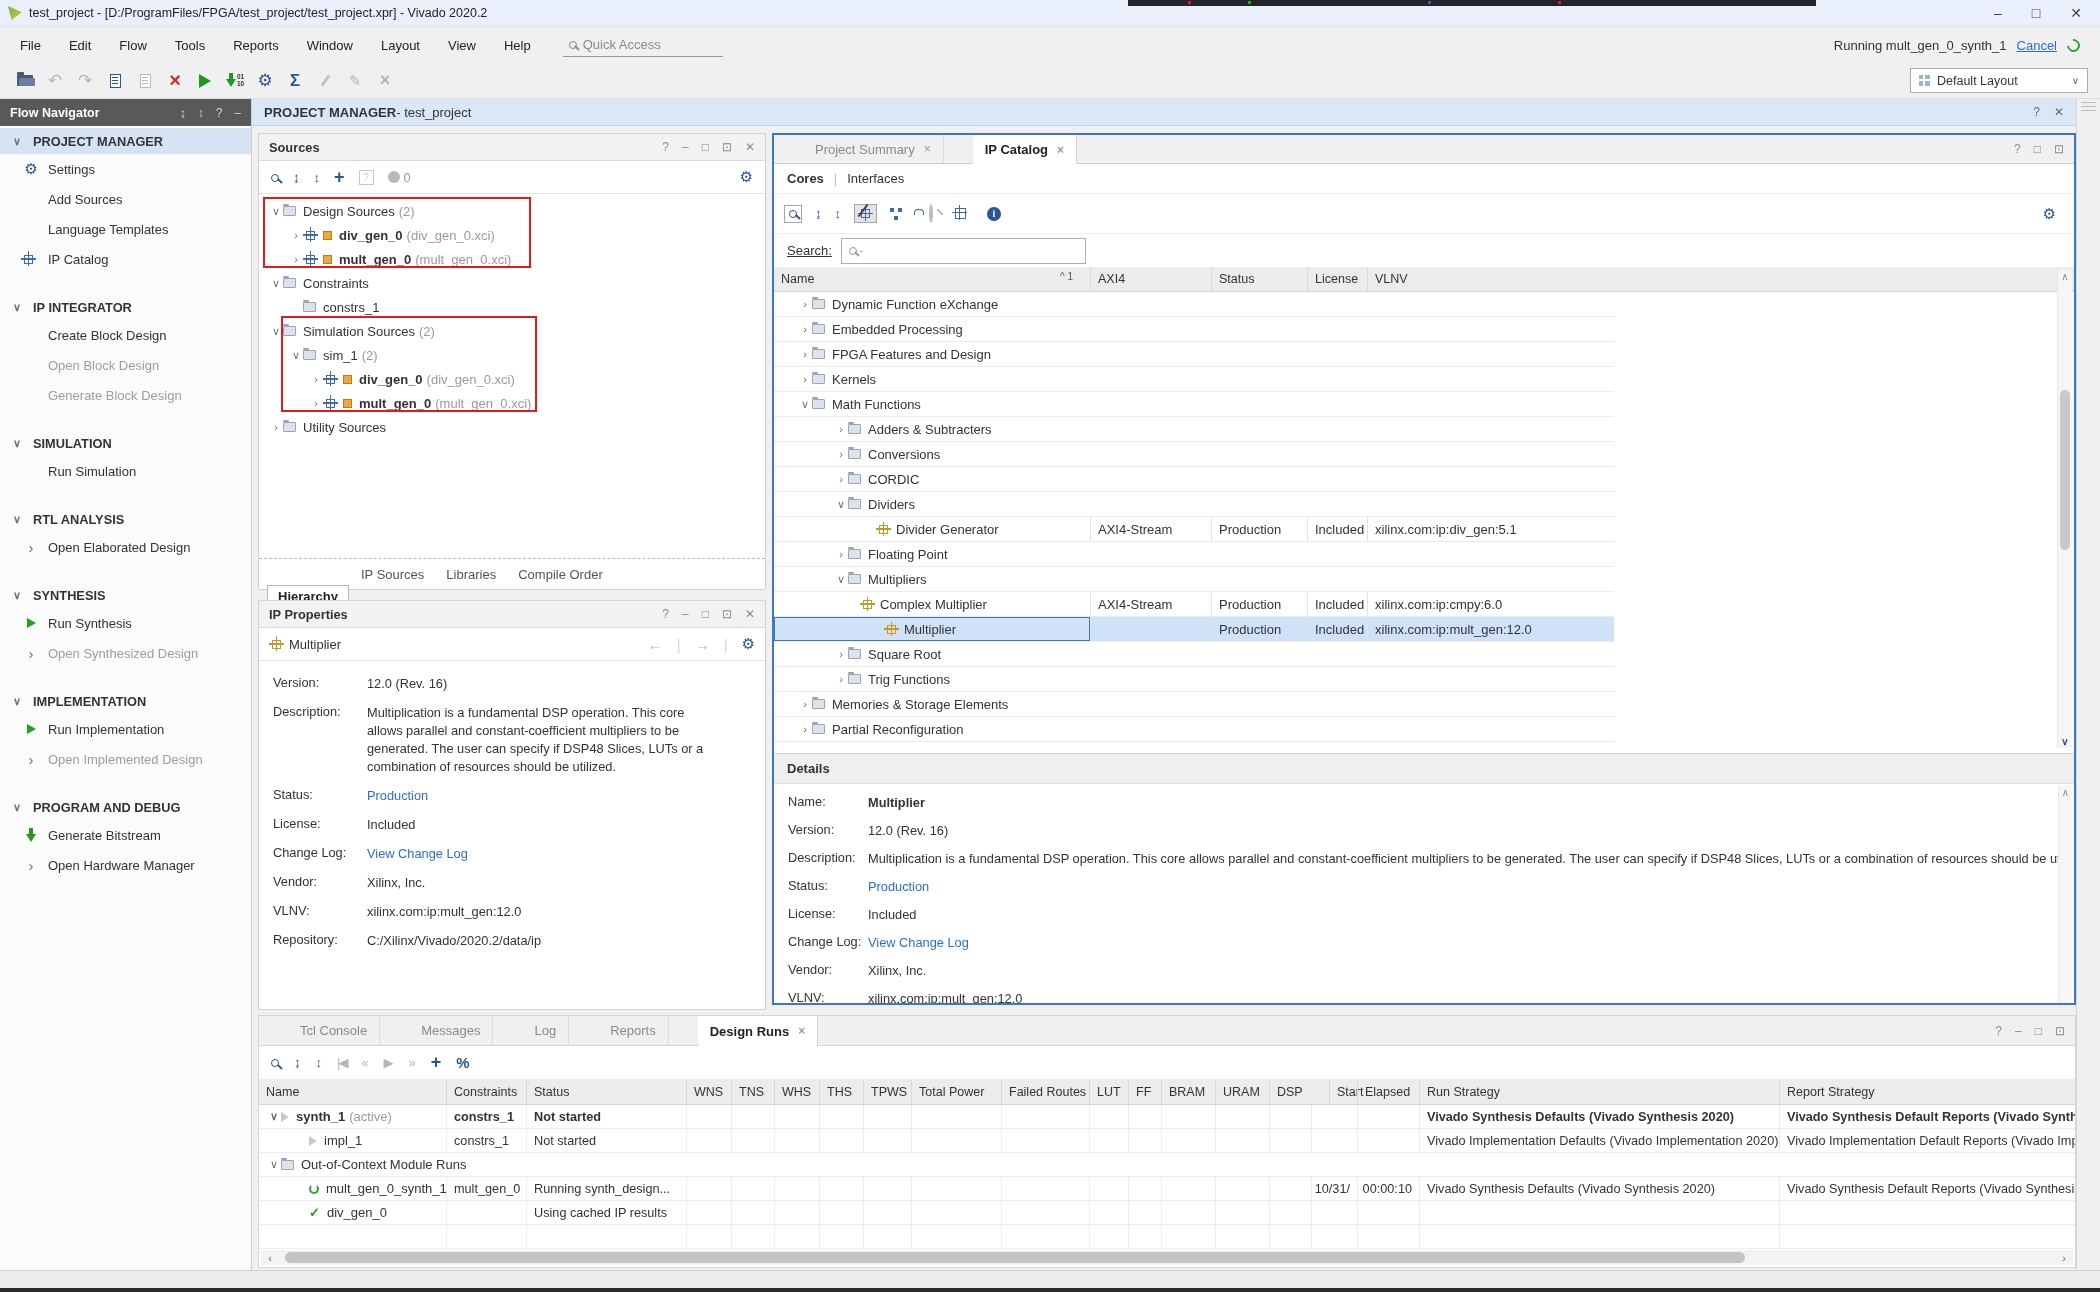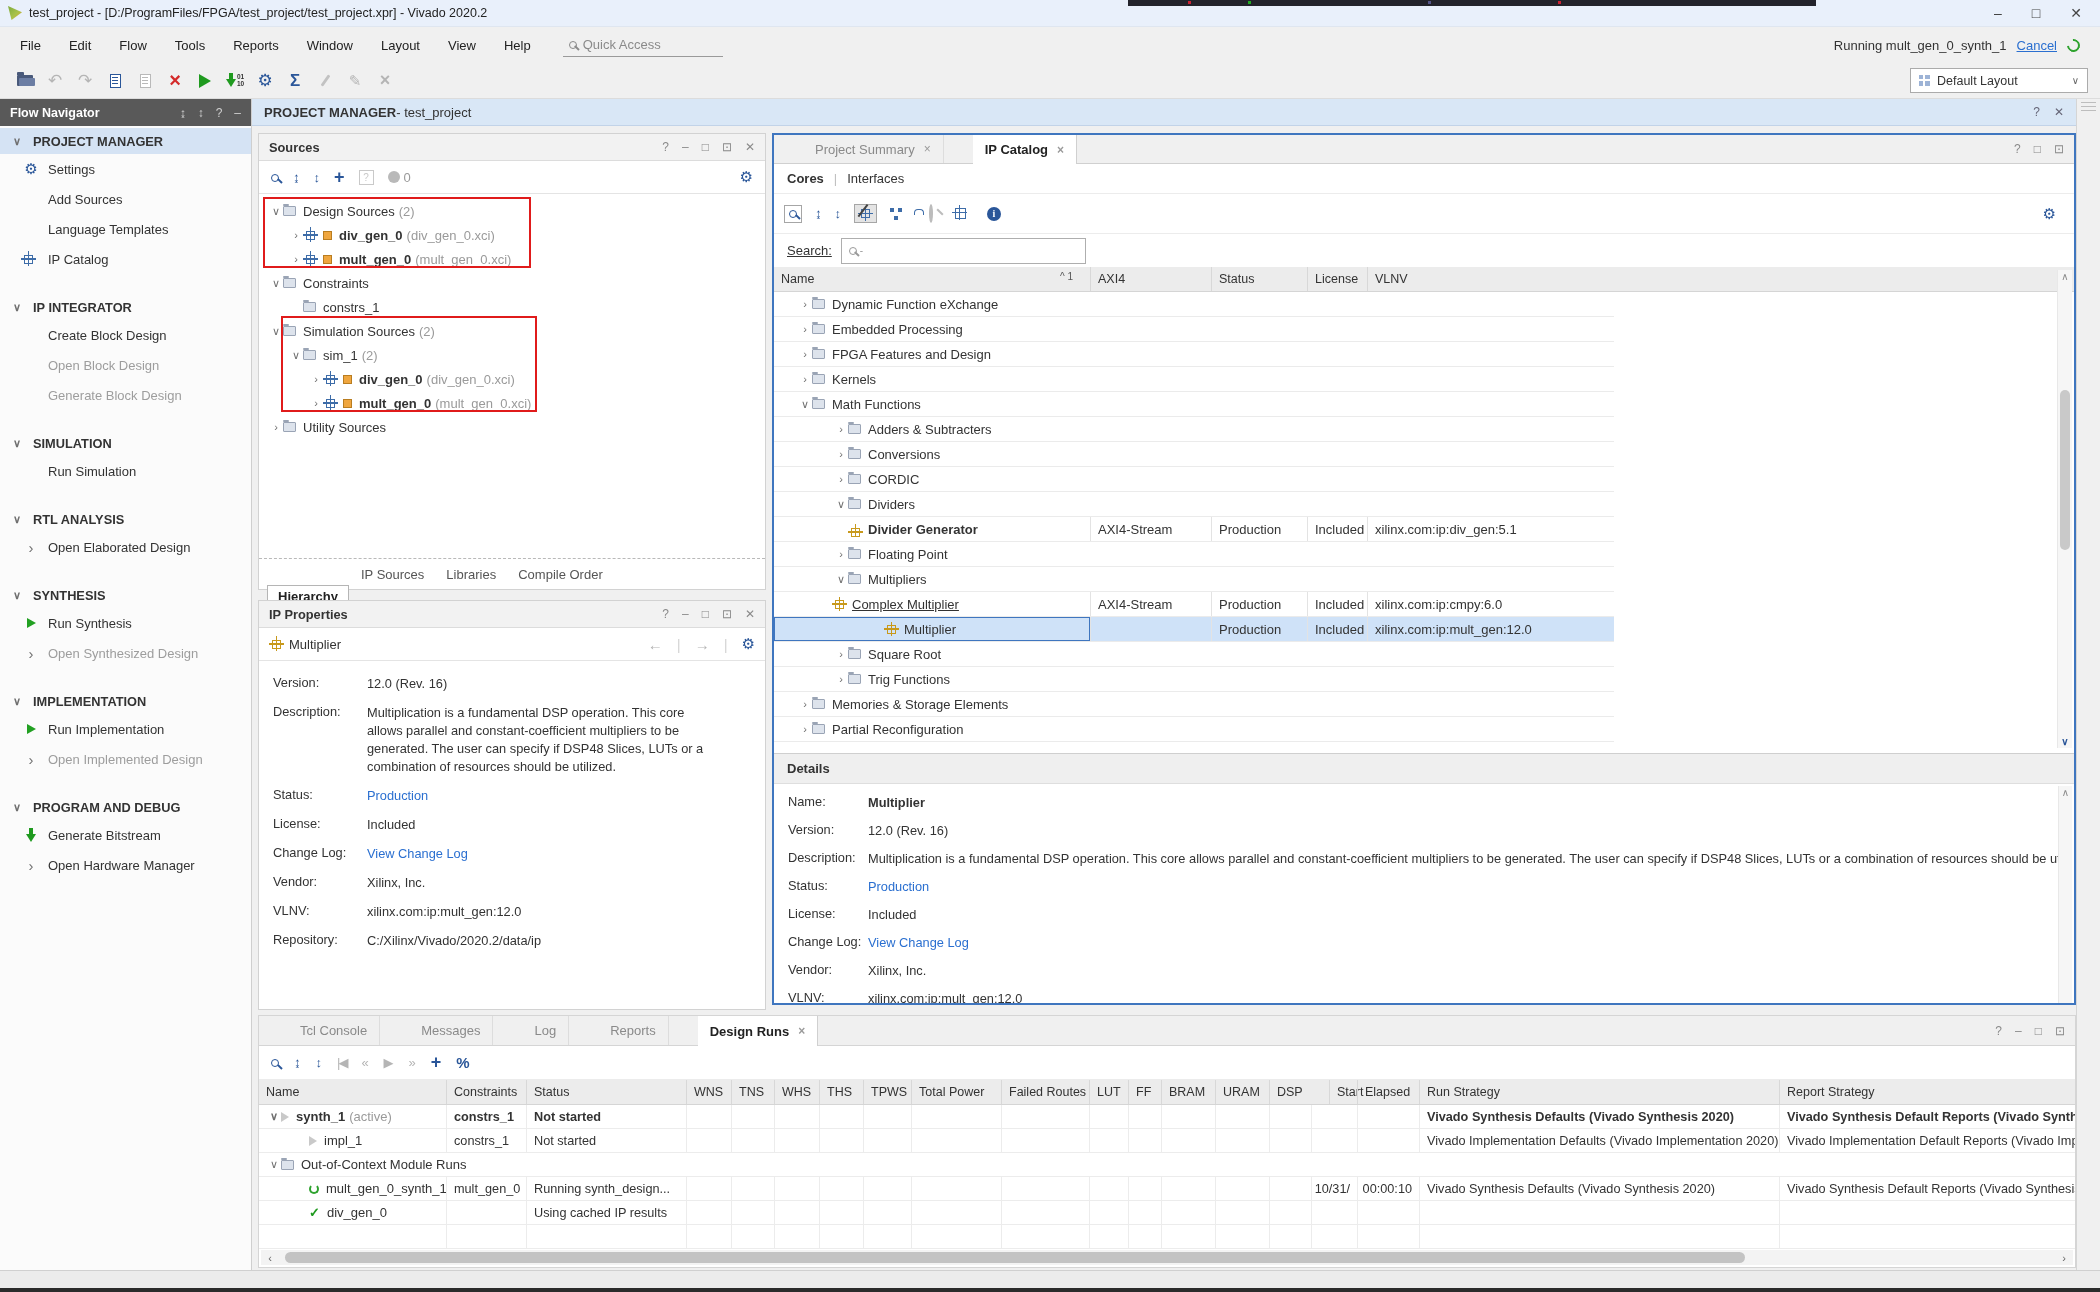--- a/index.html
+++ b/index.html
@@ -699,21 +699,21 @@
         </div>
       </div>
       <div class="cat-row">
         <div style="display: flex; align-items: center; overflow: hidden; white-space: nowrap; width: 316px; padding-left: 60px;">
           <span class="chev">∨</span>
           <span class="folder"></span>
           <span class="lbl">Dividers</span>
         </div>
       </div>
       <div class="cat-row">
-        <div style="display: flex; align-items: flex-end; overflow: hidden; white-space: nowrap; width: 316px; padding-left: 60px; font-weight: bold;">
+        <div style="display: flex; align-items: center; overflow: hidden; white-space: nowrap; width: 316px; padding-left: 88px;">
           <span class="chev"></span>
           <span class="chip gold"></span>
           <span class="lbl">Divider Generator</span>
         </div>
         <div class="ccell" style="left: 316px; width: 121px;">AXI4-Stream</div>
         <div class="ccell" style="left: 437px; width: 96px;">Production</div>
         <div class="ccell" style="left: 533px; width: 60px;">Included</div>
         <div class="ccell" style="left: 593px; width: 247px;">xilinx.com:ip:div_gen:5.1</div>
       </div>
       <div class="cat-row">
@@ -724,21 +724,21 @@
         </div>
       </div>
       <div class="cat-row">
         <div style="display: flex; align-items: center; overflow: hidden; white-space: nowrap; width: 316px; padding-left: 60px;">
           <span class="chev">∨</span>
           <span class="folder"></span>
           <span class="lbl">Multipliers</span>
         </div>
       </div>
       <div class="cat-row">
-        <div style="display: flex; align-items: center; overflow: hidden; white-space: nowrap; width: 316px; padding-left: 44px; text-decoration: underline;">
+        <div style="display: flex; align-items: center; overflow: hidden; white-space: nowrap; width: 316px; padding-left: 72px;">
           <span class="chev"></span>
           <span class="chip gold"></span>
           <span class="lbl">Complex Multiplier</span>
         </div>
         <div class="ccell" style="left: 316px; width: 121px;">AXI4-Stream</div>
         <div class="ccell" style="left: 437px; width: 96px;">Production</div>
         <div class="ccell" style="left: 533px; width: 60px;">Included</div>
         <div class="ccell" style="left: 593px; width: 247px;">xilinx.com:ip:cmpy:6.0</div>
       </div>
       <div class="cat-row sel">

